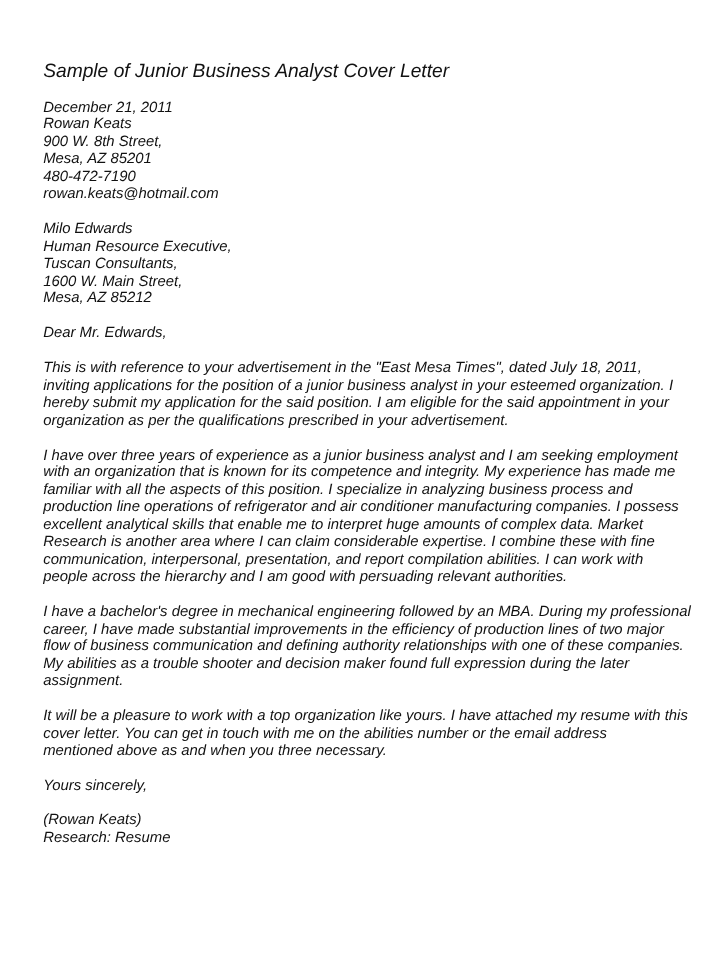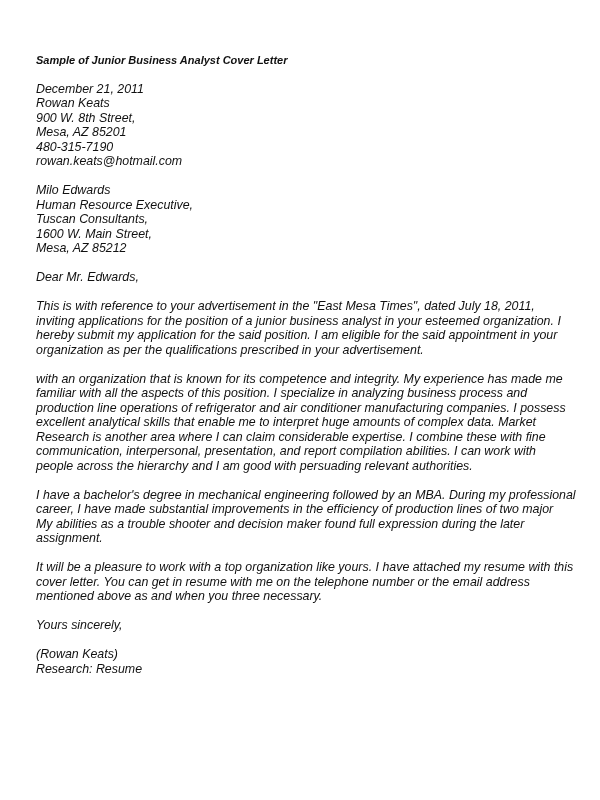--- a/index.html
+++ b/index.html
@@ -2,37 +2,37 @@
 <html><head>
 <meta charset="utf-8">
 <style>
   html, body { margin: 0; padding: 0; background: #ffffff; }
   body { width: 600px; height: 800px; position: relative; overflow: hidden; }
   .page {
     position: absolute; left: 36px; top: 53px; width: 560px;
     font-family: "Liberation Sans", sans-serif;
     font-style: italic; font-size: 12.4px; line-height: 14.5px; color: #111;
   }
-  .title { font-weight: bold; font-size: 11px; margin: 0 0 14px 0; }
+  .title { font-weight: normal; font-size: 16px; margin: 0 0 14px 0; }
   .block { margin: 0 0 14.5px 0; font-style: italic; }
   .line { display: block; white-space: nowrap; }
   p { margin: 0 0 14.5px 0; }
 </style>
 </head>
 <body>
 
 <div class="page">
   <div class="title">Sample of Junior Business Analyst Cover Letter</div>
 
   <div class="block">
     <span class="line">December 21, 2011</span>
     <span class="line">Rowan Keats</span>
     <span class="line">900 W. 8th Street,</span>
     <span class="line">Mesa, AZ 85201</span>
-    <span class="line">480-315-7190</span>
+    <span class="line">480-472-7190</span>
     <span class="line">rowan.keats@hotmail.com</span>
   </div>
 
   <div class="block">
     <span class="line">Milo Edwards</span>
     <span class="line">Human Resource Executive,</span>
     <span class="line">Tuscan Consultants,</span>
     <span class="line">1600 W. Main Street,</span>
     <span class="line">Mesa, AZ 85212</span>
   </div>
@@ -40,39 +40,41 @@
   <p>Dear Mr. Edwards,</p>
 
   <p>
     <span class="line">This is with reference to your advertisement in the "East Mesa Times", dated July 18, 2011,</span>
     <span class="line">inviting applications for the position of a junior business analyst in your esteemed organization. I</span>
     <span class="line">hereby submit my application for the said position. I am eligible for the said appointment in your</span>
     <span class="line">organization as per the qualifications prescribed in your advertisement.</span>
   </p>
 
   <p>
+    <span class="line">I have over three years of experience as a junior business analyst and I am seeking employment</span>
     <span class="line">with an organization that is known for its competence and integrity. My experience has made me</span>
     <span class="line">familiar with all the aspects of this position. I specialize in analyzing business process and</span>
     <span class="line">production line operations of refrigerator and air conditioner manufacturing companies. I possess</span>
     <span class="line">excellent analytical skills that enable me to interpret huge amounts of complex data. Market</span>
     <span class="line">Research is another area where I can claim considerable expertise. I combine these with fine</span>
     <span class="line">communication, interpersonal, presentation, and report compilation abilities. I can work with</span>
     <span class="line">people across the hierarchy and I am good with persuading relevant authorities.</span>
   </p>
 
   <p>
     <span class="line">I have a bachelor's degree in mechanical engineering followed by an MBA. During my professional</span>
     <span class="line">career, I have made substantial improvements in the efficiency of production lines of two major</span>
+    <span class="line">flow of business communication and defining authority relationships with one of these companies.</span>
     <span class="line">My abilities as a trouble shooter and decision maker found full expression during the later</span>
     <span class="line">assignment.</span>
   </p>
 
   <p>
     <span class="line">It will be a pleasure to work with a top organization like yours. I have attached my resume with this</span>
-    <span class="line">cover letter. You can get in resume with me on the telephone number or the email address</span>
+    <span class="line">cover letter. You can get in touch with me on the abilities number or the email address</span>
     <span class="line">mentioned above as and when you three necessary.</span>
   </p>
 
   <p>Yours sincerely,</p>
 
   <div>
     <span class="line">(Rowan Keats)</span>
     <span class="line">Research: Resume</span>
   </div>
 </div>

